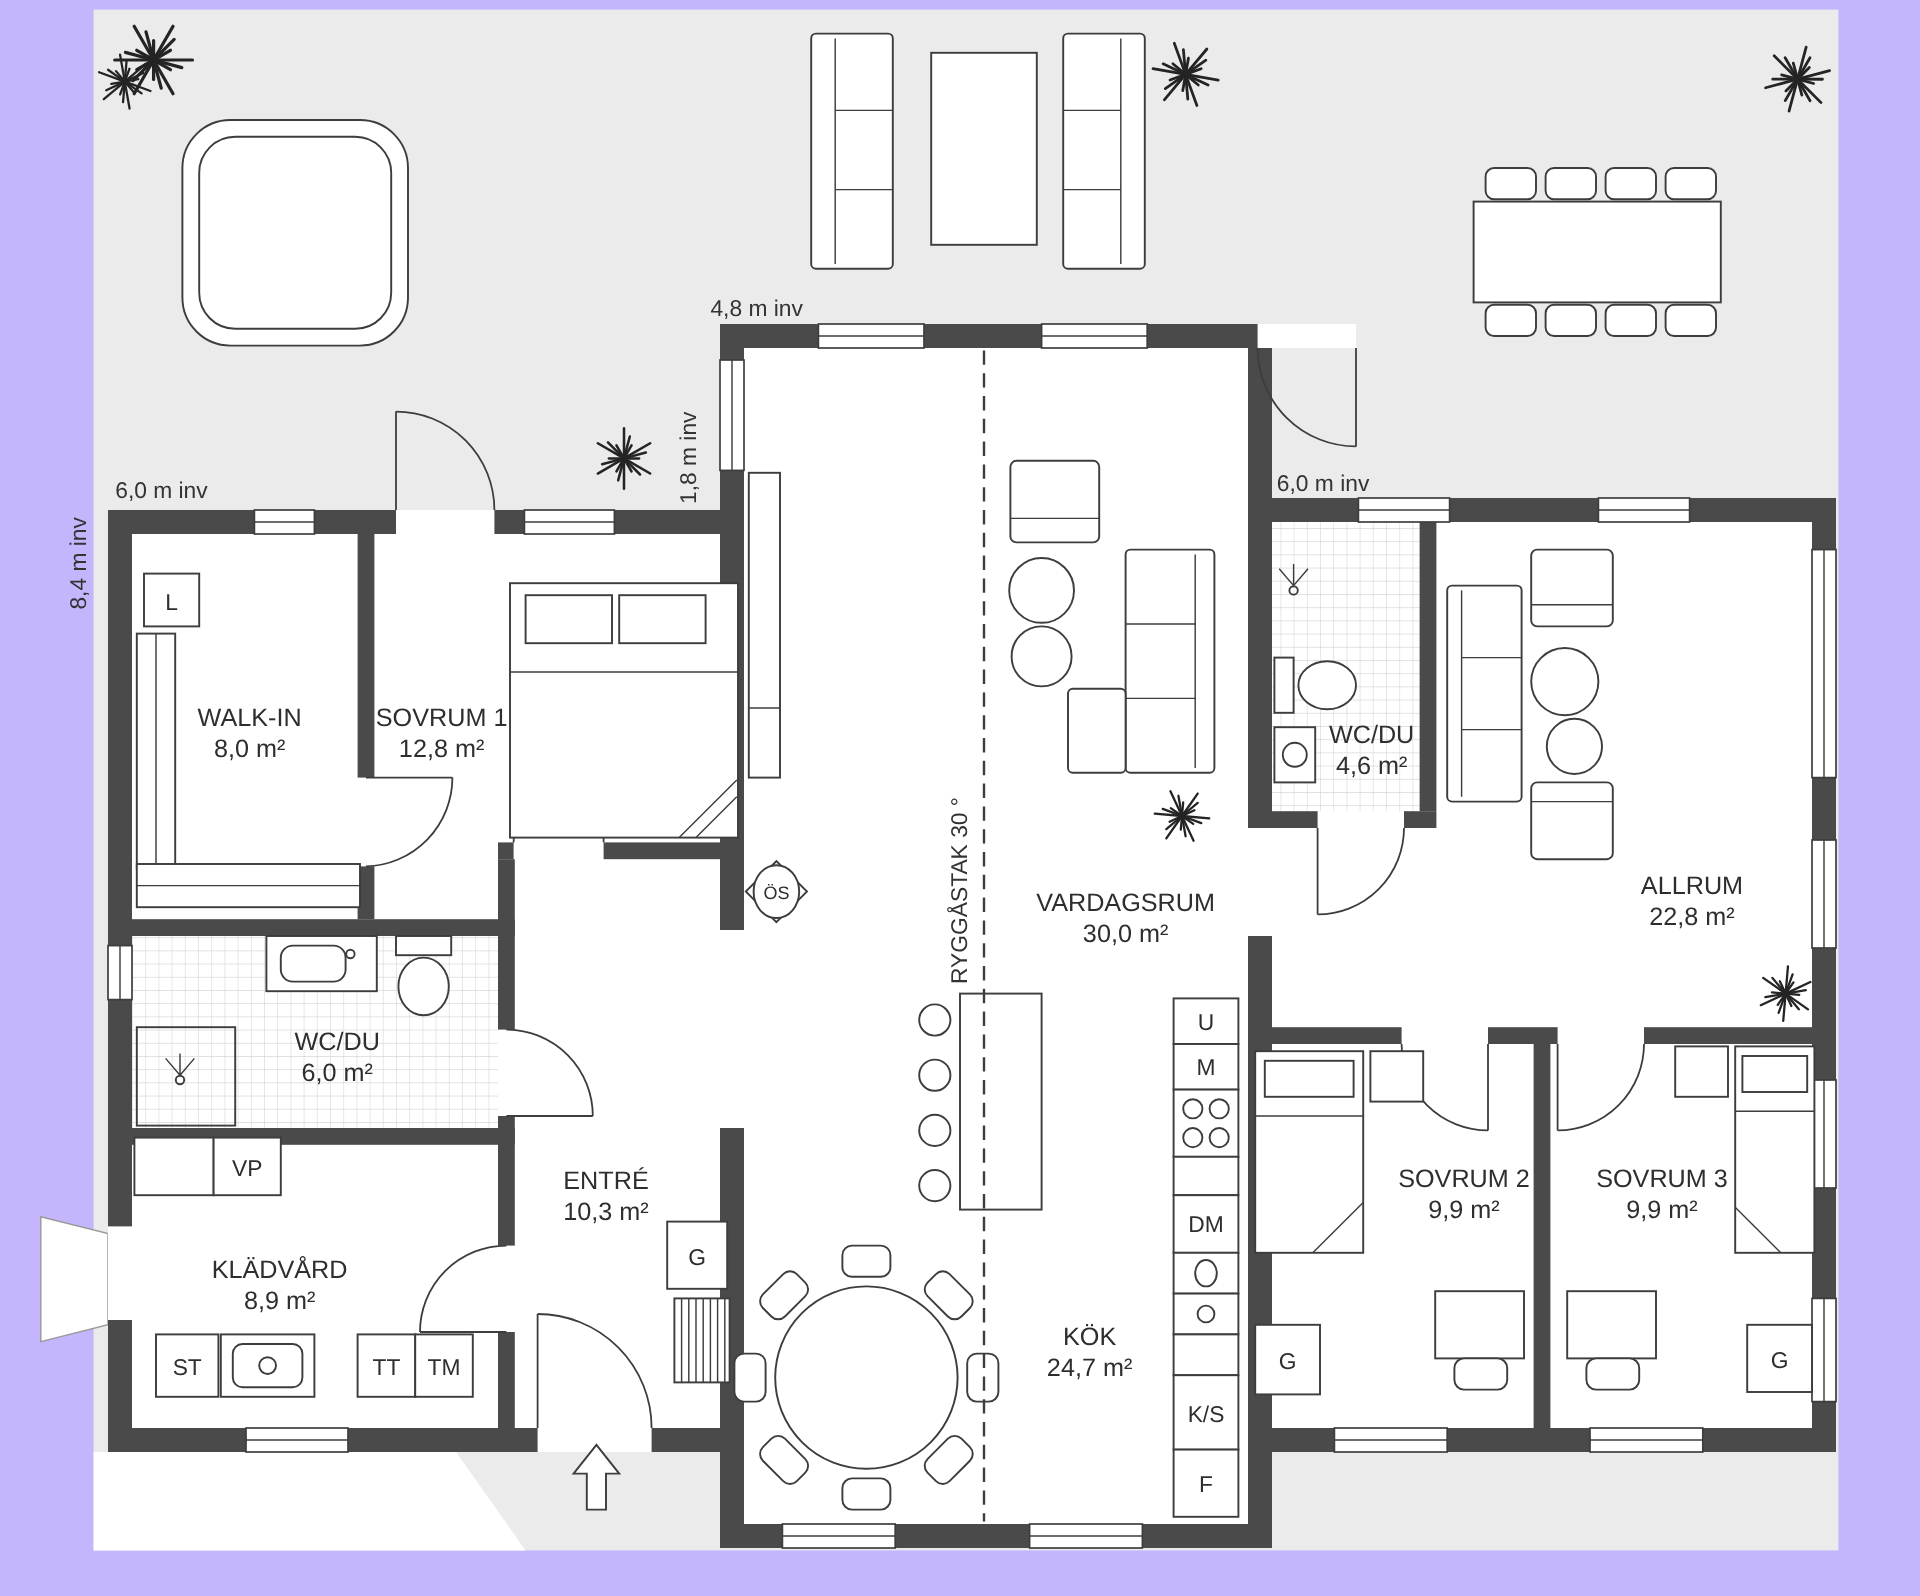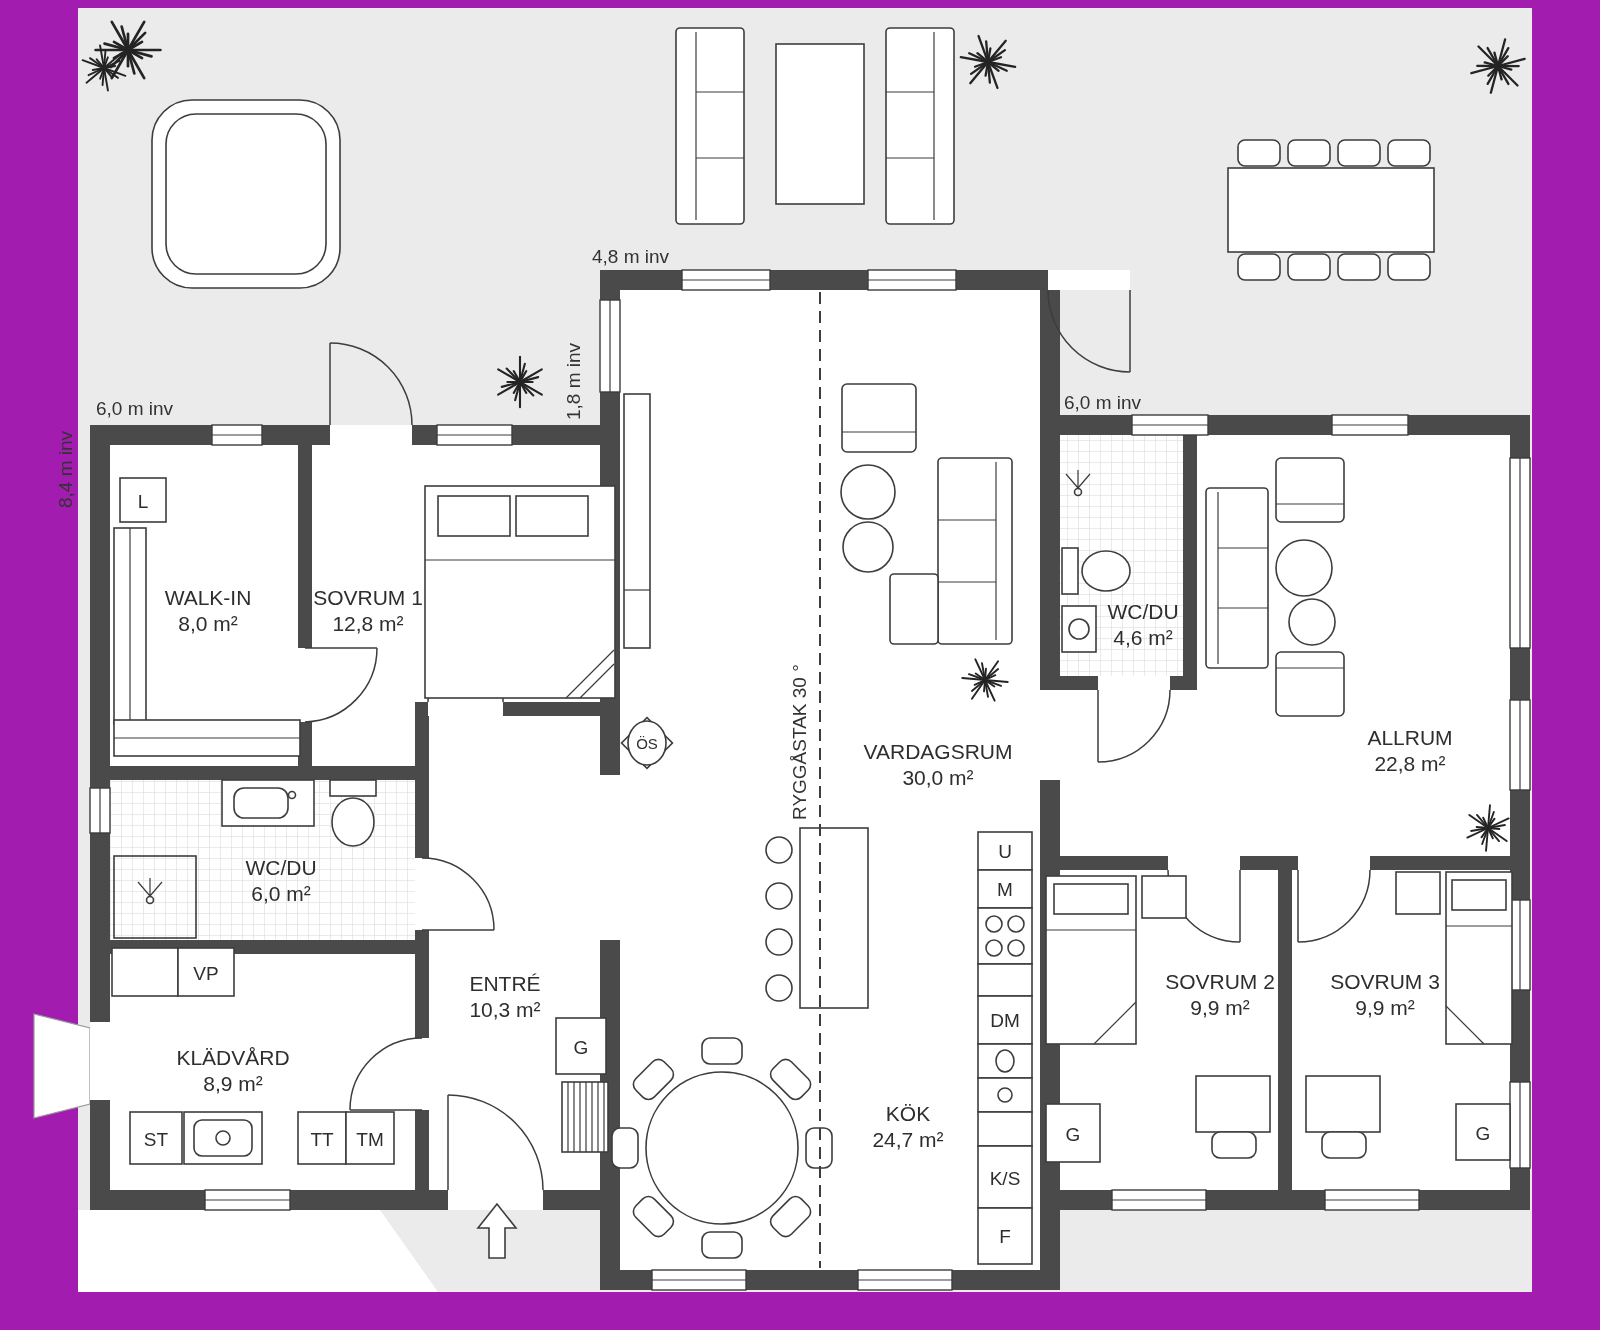--- a/index.html
+++ b/index.html
@@ -1,16 +1,16 @@
 <!DOCTYPE html>
 <html><head>
 <meta charset="utf-8">
 <style>
   html,body{margin:0;padding:0;background:#ffffff;}
-  .stage{position:relative;width:1600px;height:1330px;background:#a21caf;overflow:hidden;}
+  .stage{position:relative;width:1600px;height:1330px;background:#c4b5fd;overflow:hidden;}
   svg{position:absolute;left:0;top:0;}
   .t{font-family:"Liberation Sans",sans-serif;fill:#2e2e2e;}
   .room{font-size:21px;text-anchor:middle;}
   .fix{font-size:19px;text-anchor:middle;}
   .fix-sm{font-size:15px;text-anchor:middle;}
   .dim{font-size:19px;fill:#333;}
   .wall{fill:#4a4a4a;}
   .furn{fill:#ffffff;stroke:#3d3d3d;stroke-width:1.6;}
   .furn-n{fill:none;stroke:#3d3d3d;stroke-width:1.6;}
   .thin{fill:none;stroke:#3d3d3d;stroke-width:1.2;}

